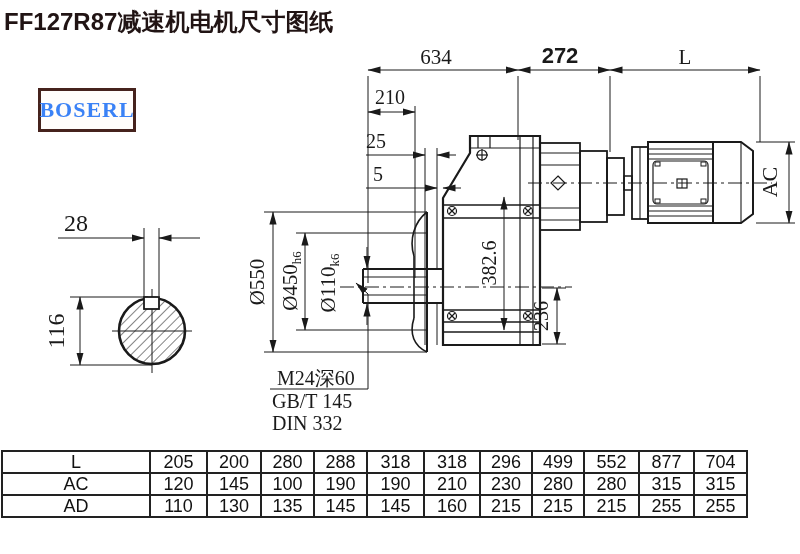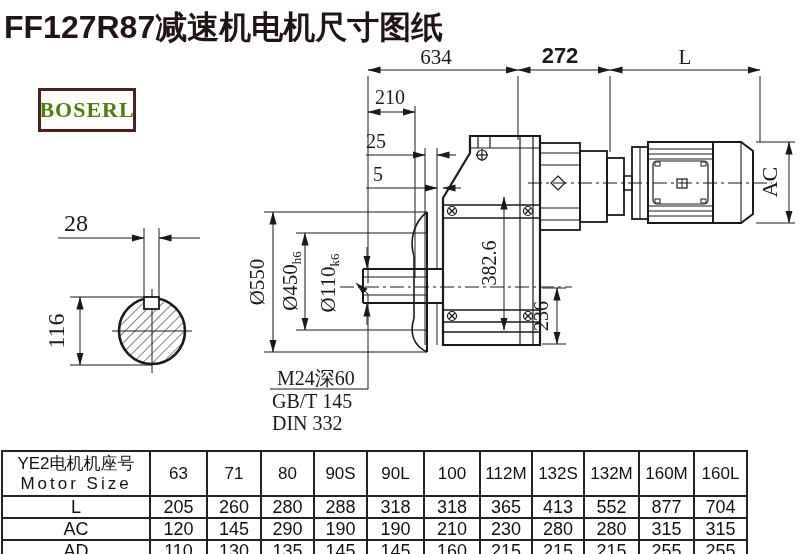--- a/index.html
+++ b/index.html
@@ -1,26 +1,26 @@
 <!DOCTYPE html>
 <html><head>
 <meta charset="utf-8">
 <style>
   html,body{margin:0;padding:0;background:#ffffff;}
   #stage{position:relative;width:800px;height:554px;background:#fff;overflow:hidden;
          font-family:"Liberation Sans",sans-serif;}
   
-  .title{position:absolute;left:4px;top:6px;font-size:32px;font-weight:700;
+  .title{position:absolute;left:4px;top:6px;font-size:24px;font-weight:700;
          color:#211414;letter-spacing:0px;font-family:"Liberation Sans",sans-serif;}
   
   .logo{position:absolute;left:38px;top:88px;width:92px;height:38px;
         border:3px solid #46231d;background:#fffdfb;display:flex;
         align-items:center;justify-content:center;}
   .logo span{font-family:"Liberation Serif",serif;font-weight:700;font-size:22px;
-        color:#4d7c0f;letter-spacing:1px;}
+        color:#3b82f6;letter-spacing:1px;}
   
   svg.draw{position:absolute;left:0;top:0;}
   .dim{font-family:"Liberation Serif",serif;fill:#1a1a1a;}
   .dimb{font-family:"Liberation Sans",sans-serif;font-weight:700;fill:#1a1a1a;}
   
   table.spec{position:absolute;left:1px;top:450px;border-collapse:collapse;
         table-layout:fixed;width:745px;font-family:"Liberation Sans",sans-serif;
         color:#111;}
   table.spec td{border:2px solid #222;text-align:center;vertical-align:middle;
         padding:0;font-size:18px;height:20px;line-height:20px;overflow:hidden;}
@@ -222,56 +222,39 @@
         <col style="width:53px">
         <col style="width:57px">
       <col style="width:56px">
         <col style="width:52px">
         <col style="width:52px">
       <col style="width:55px">
         <col style="width:55px">
         <col style="width:53px">
     </colgroup>
     <tbody>
-      <tr class="hdr">
-        <td>
-          <span class="hdr-cn">YE2电机机座号</span>
-          <span class="hdr-en">Motor Size</span>
-        </td>
-      <td>63</td>
-          <td>71</td>
-          <td>80</td>
-          <td>90S</td>
-          <td>90L</td>
-          <td>100</td>
-          <td>112M</td>
-          <td>132S</td>
-          <td>132M</td>
-          <td>160M</td>
-          <td>160L</td>
-        </tr>
     <tr>
           <td>L</td>
           <td>205</td>
-          <td>260</td>
+          <td>200</td>
           <td>280</td>
           <td>288</td>
           <td>318</td>
           <td>318</td>
-          <td>365</td>
-          <td>413</td>
+          <td>296</td>
+          <td>499</td>
           <td>552</td>
           <td>877</td>
           <td>704</td>
         </tr>
         <tr>
           <td>AC</td>
           <td>120</td>
           <td>145</td>
-          <td>290</td>
+          <td>100</td>
           <td>190</td>
           <td>190</td>
           <td>210</td>
           <td>230</td>
           <td>280</td>
           <td>280</td>
           <td>315</td>
           <td>315</td>
         </tr>
         <tr>

